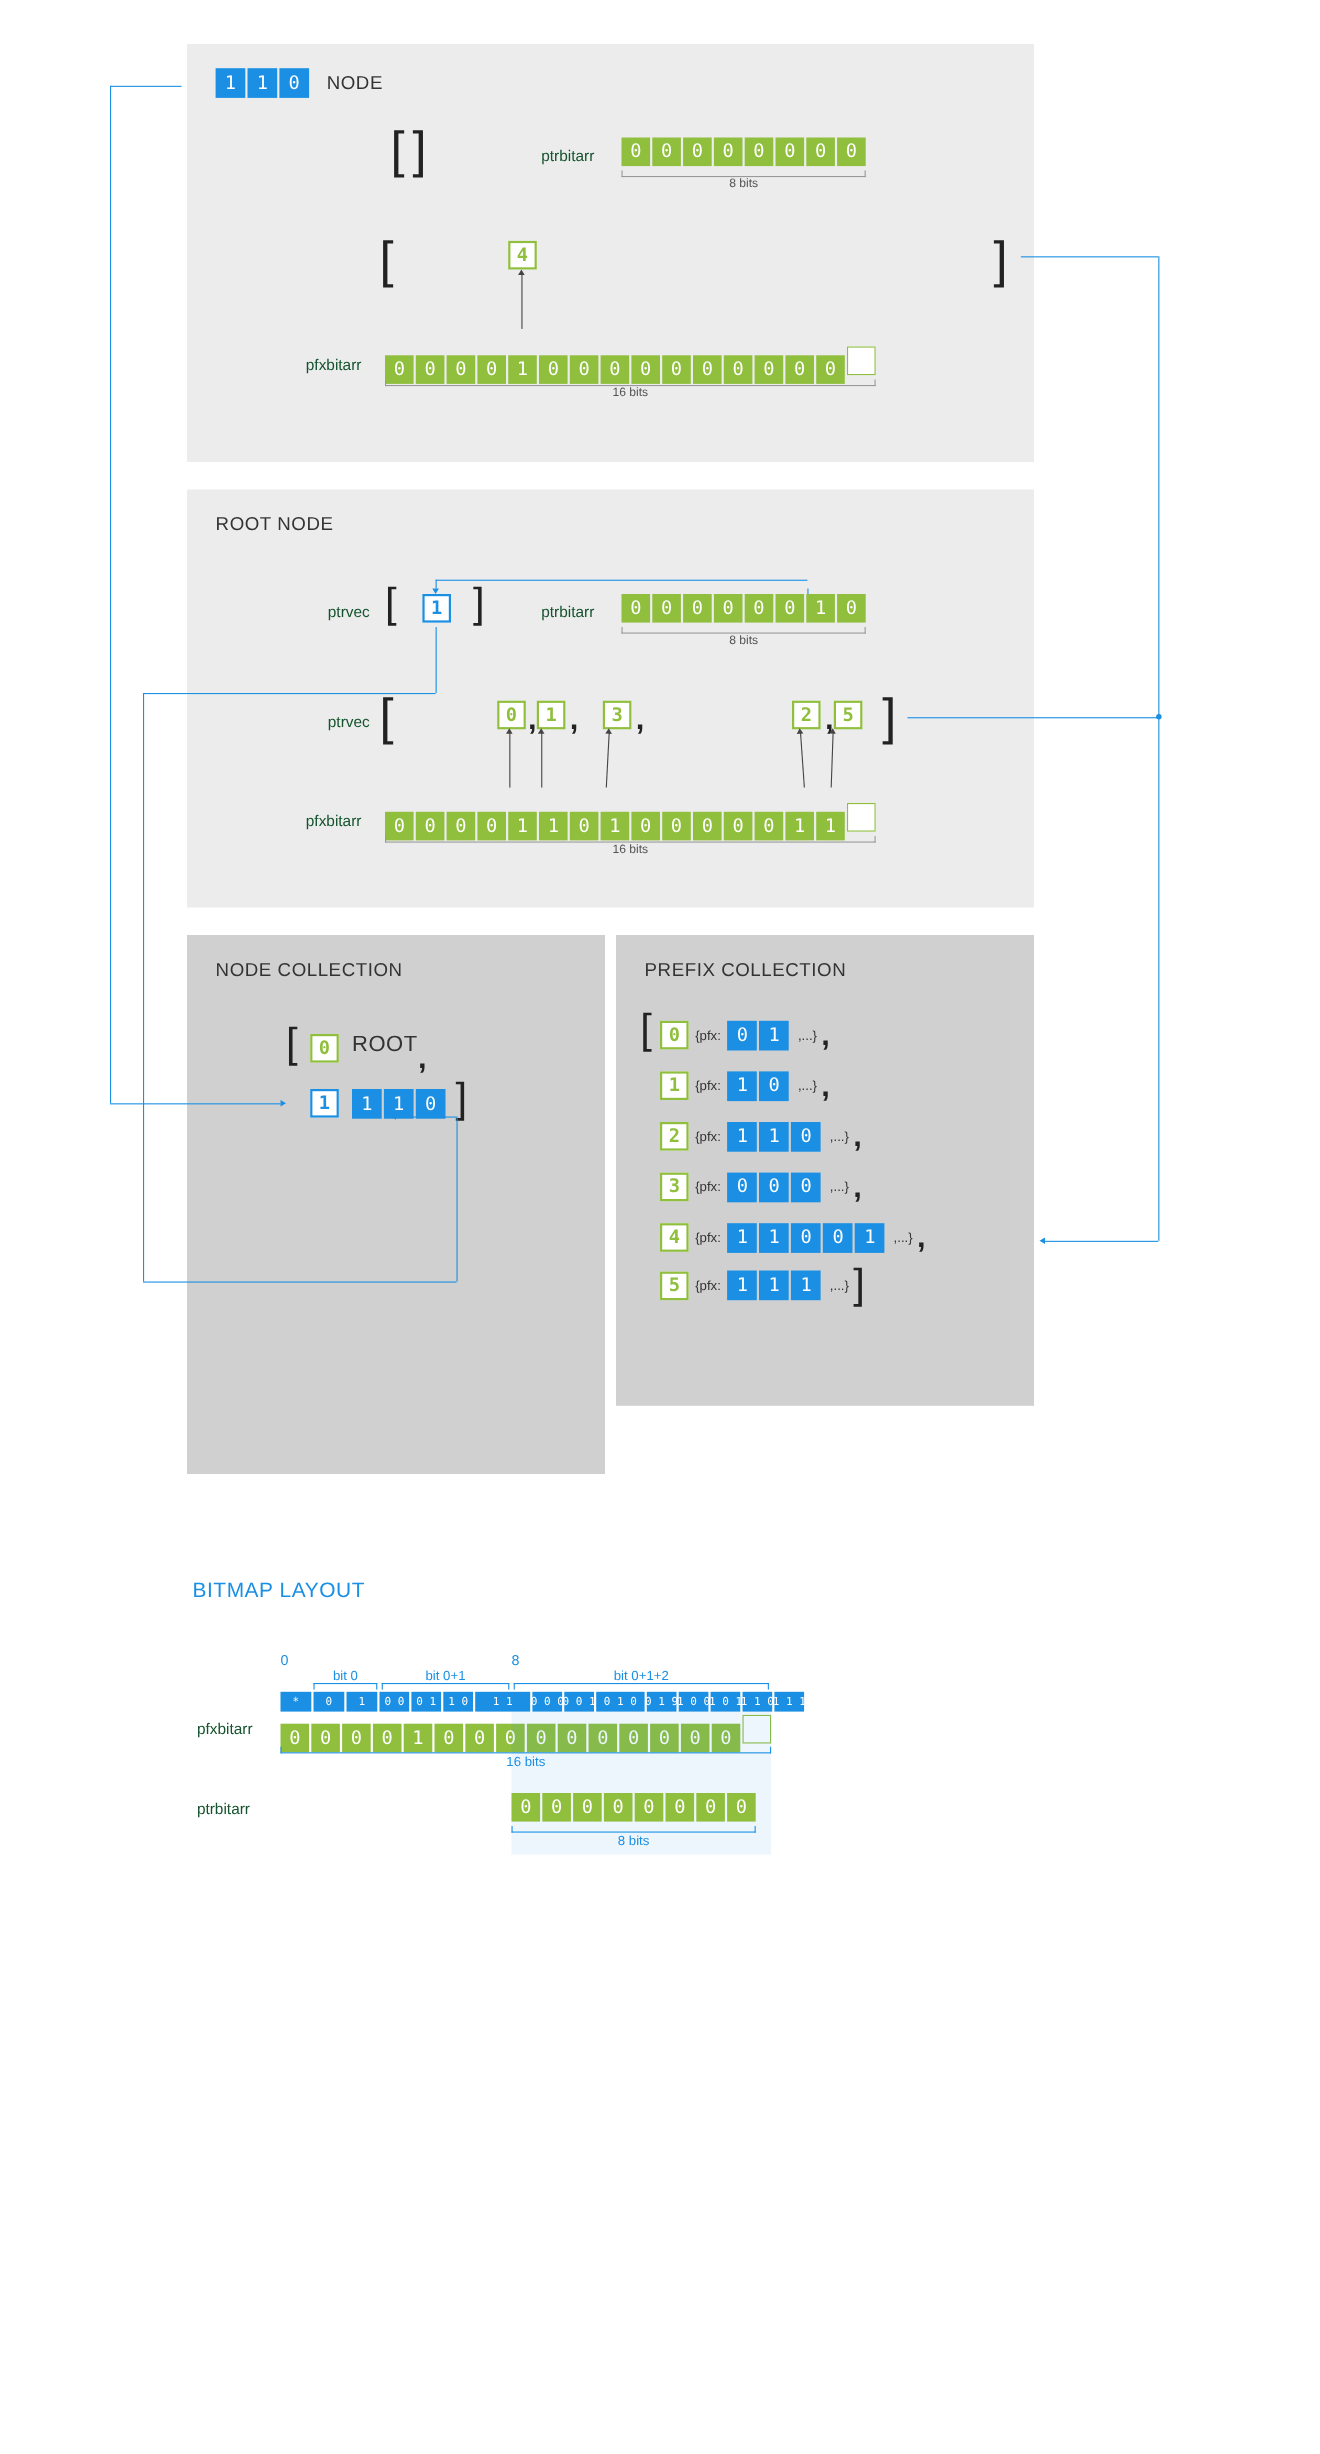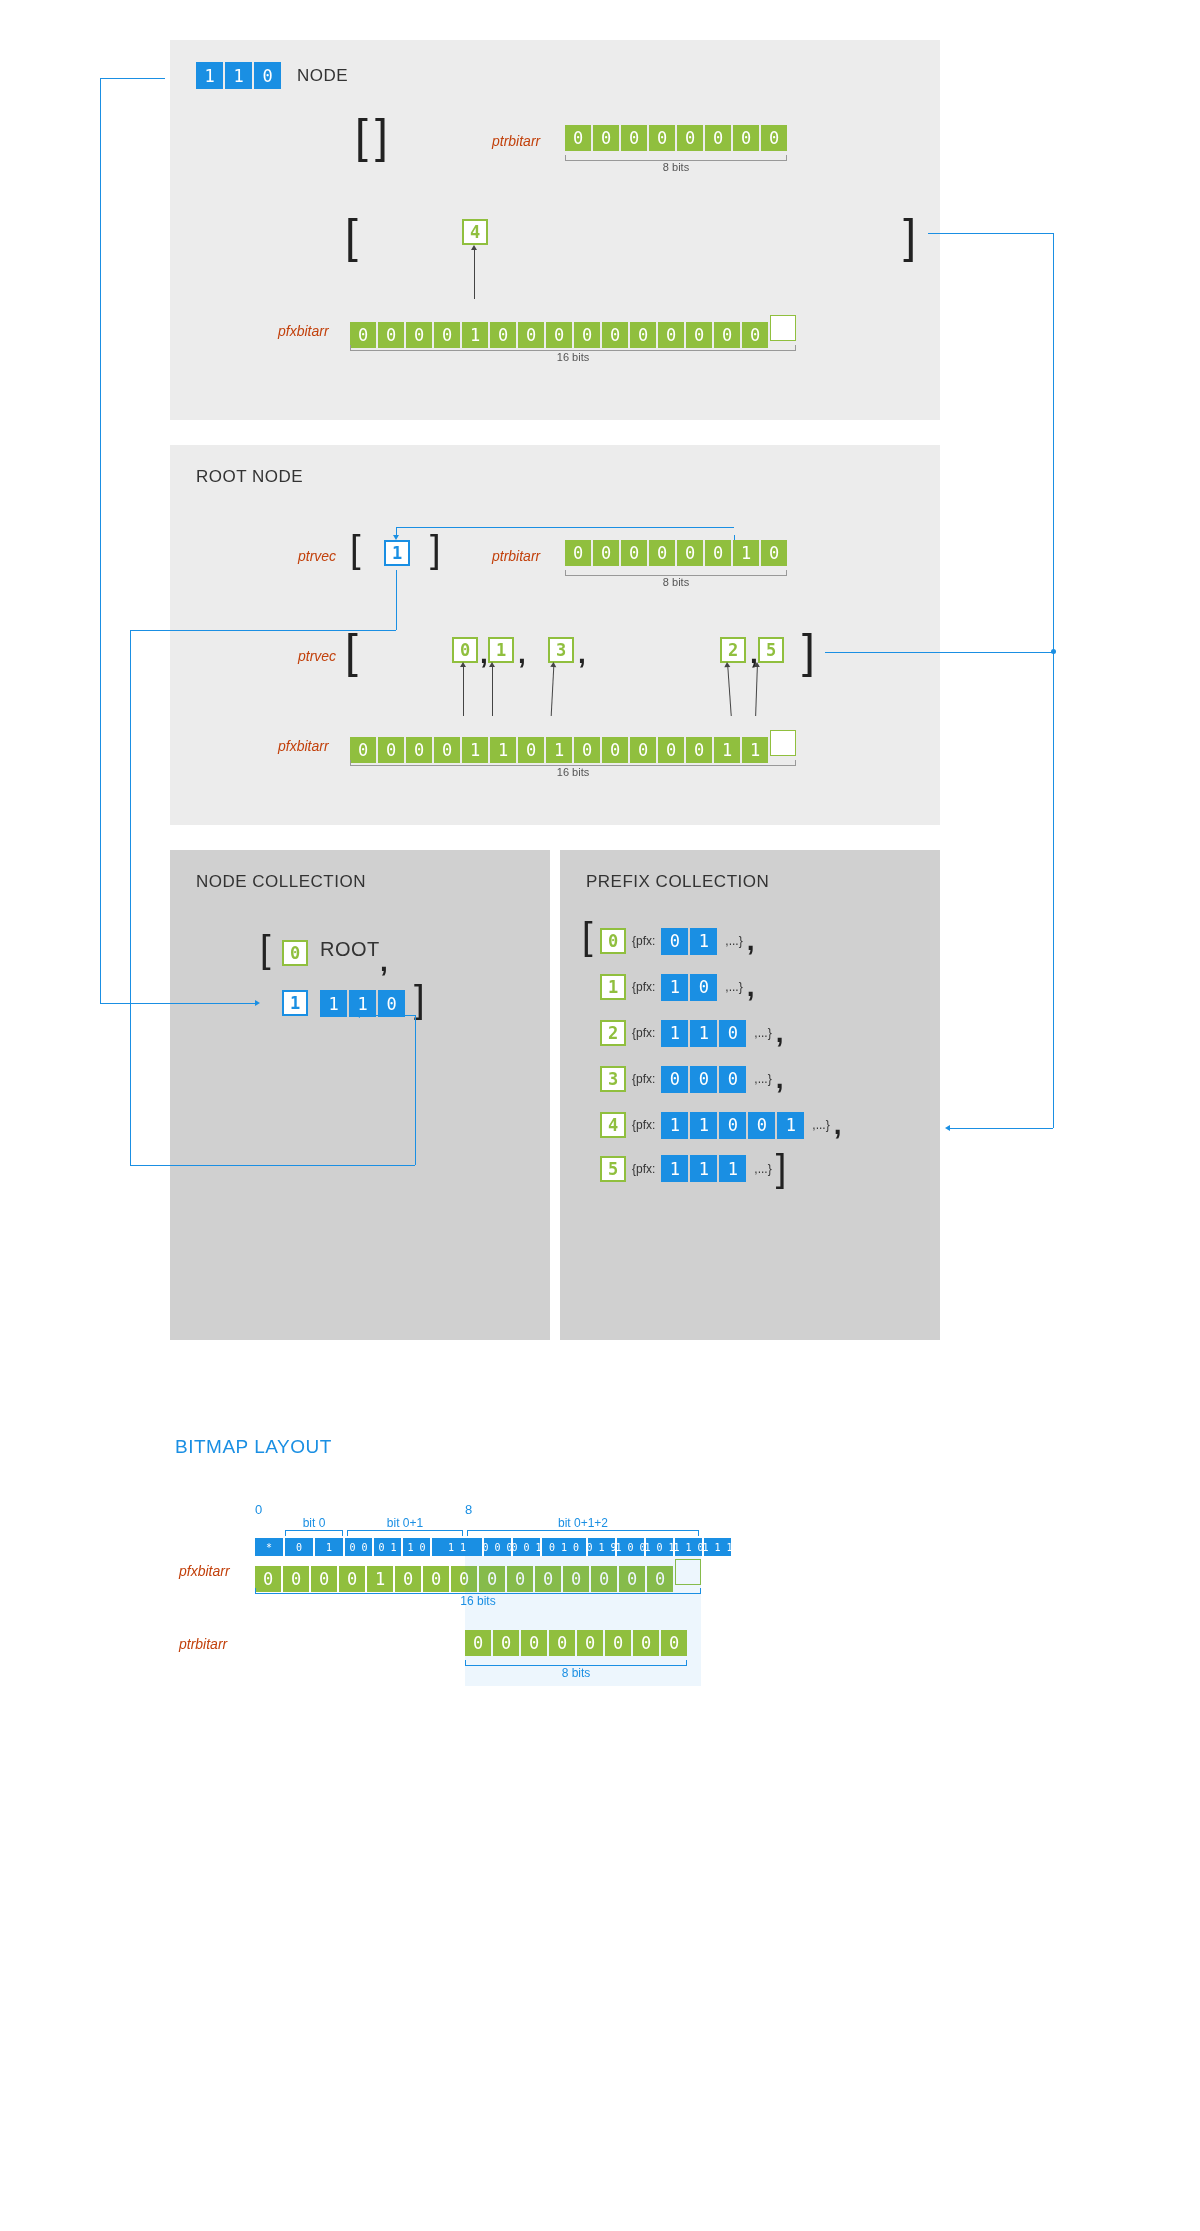--- a/index.html
+++ b/index.html
@@ -89,23 +89,22 @@
     font-size: 46px;
     font-weight: 300;
     line-height: 0.5;
     vertical-align: middle;
     color: #222;
   }
   .bracket-small {
     font-size: 38px;
   }
   .label-italic {
-    font-style: italic;
     font-size: 14px;
-    color: #c2410c;
+    color: #14532d;
   }
   .row { white-space: nowrap; }
   .brace-label { font-size: 11px; color: #555; text-align: center; }
   .underbrace {
     border-bottom: 1px solid #999;
     border-left: 1px solid #999;
     border-right: 1px solid #999;
     height: 6px;
   }
   .arrowhead-up::after {
@@ -275,21 +274,21 @@
     <span class="comma-big" style="position:absolute; left:120px; top:6px;">,</span>
   </div>
 
   <div style="position:absolute; top:140px; left:90px;">
     <span class="blue-outline-cell" style="position:absolute; left:22px; top:0;">1</span>
     <span id="nodecol-bits-1" class="row" style="position:absolute; left:60px; top:0;"><span class="blue-cell">1</span><span class="blue-cell">1</span><span class="blue-cell">0</span></span>
     <span class="bracket bracket-small" style="position:absolute; left:154px; top:0;">]</span>
   </div>
 </div>
 
-<div class="panel-darker" style="left:560px; top:850px; width:380px; height:490px; padding:22px 26px;">
+<div class="panel-darker" style="left:560px; top:850px; width:380px; height:428px; padding:22px 26px;">
   <div class="panel-title">PREFIX COLLECTION</div>
 
   <div style="position:absolute; top:75px; left:22px;">
     <span class="bracket bracket-small" style="position:absolute; left:0; top:2px;">[</span>
     <div id="pfxcol-items">
         <div style="display: flex; align-items: center; gap: 6px; margin-bottom: 14px; white-space: nowrap; margin-left: 18px;">
           <span class="green-outline-cell">0</span>
           <span style="font-size: 12px; color: rgb(51, 51, 51);">{pfx:</span>
           <span class="row"><span class="blue-cell">0</span><span class="blue-cell">1</span></span>
           <span style="font-size: 12px; color: rgb(51, 51, 51);">,...}</span>

